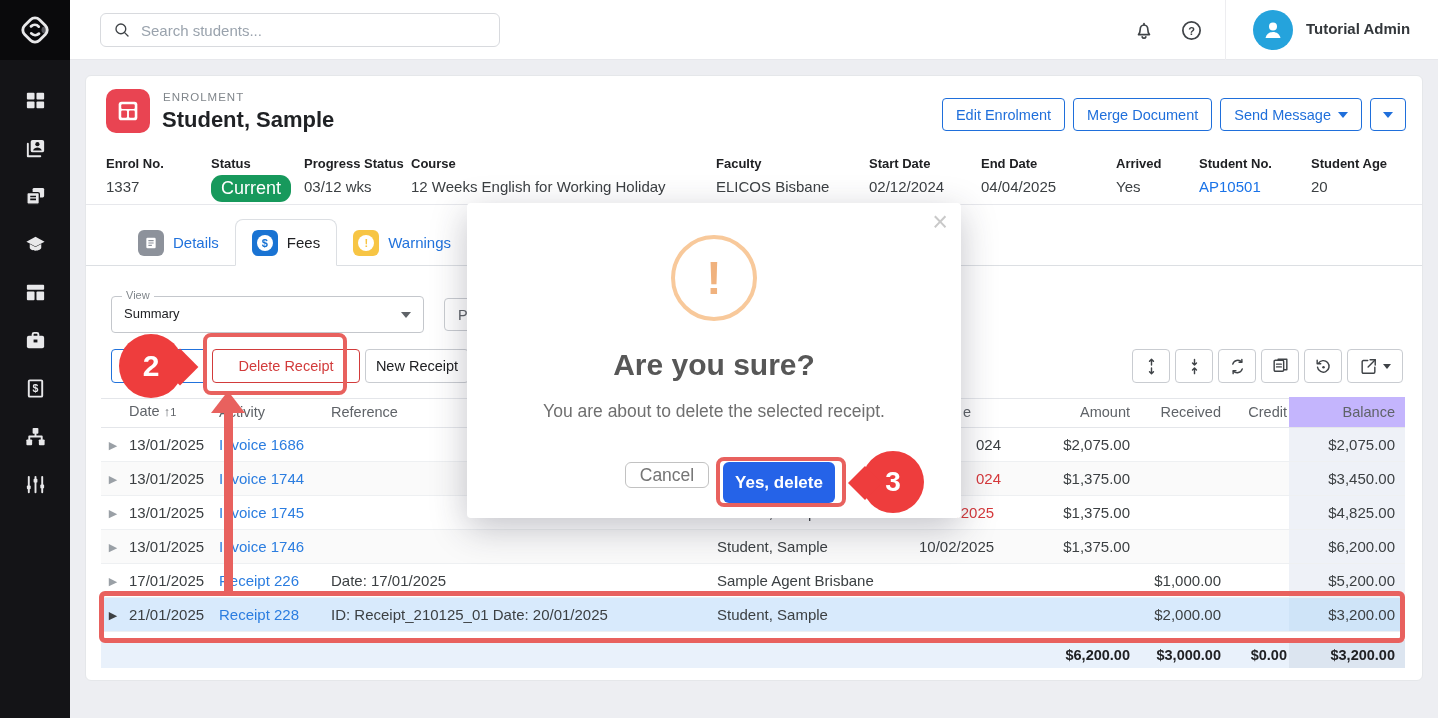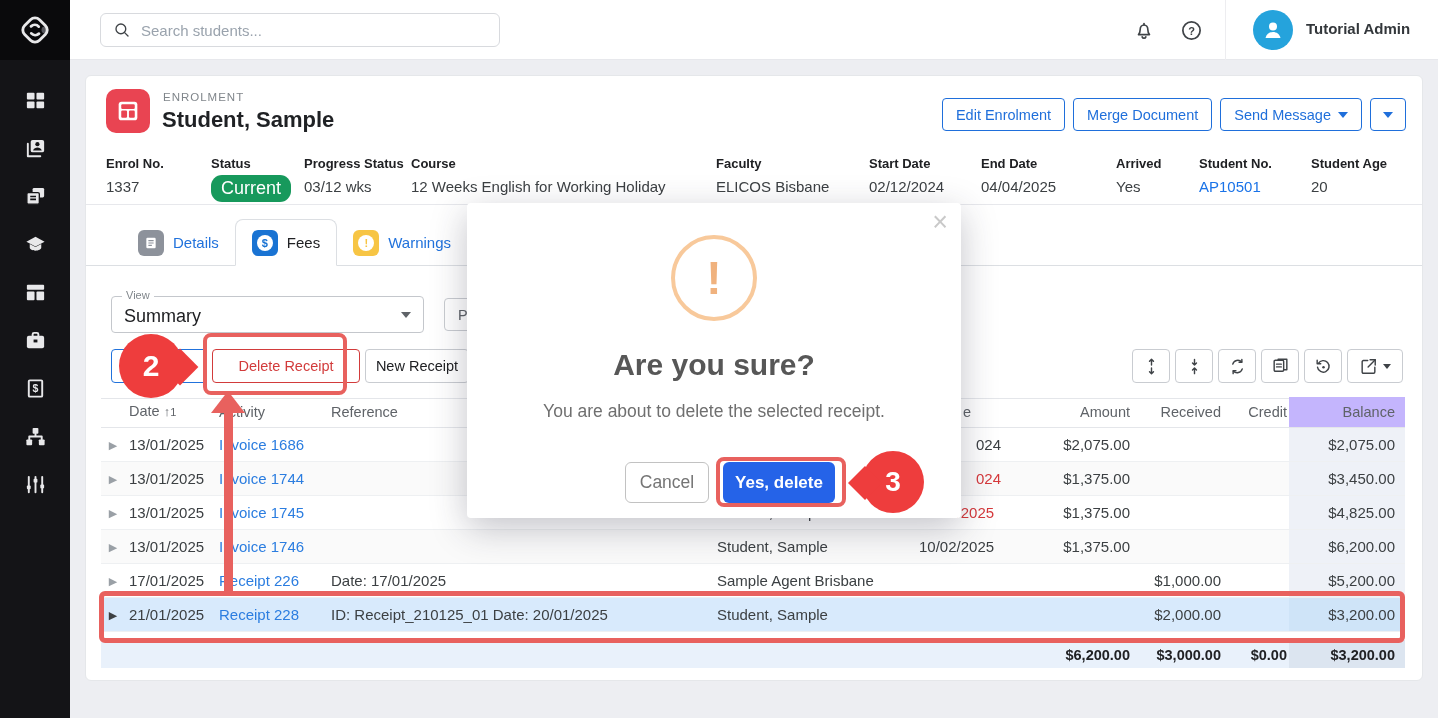--- a/index.html
+++ b/index.html
@@ -49,21 +49,21 @@
   .tab.active { background:#fff; border:1px solid #dcdfe3; border-bottom:1px solid #fff; border-radius:8px 8px 0 0; color:#202124; }
   .t-icon { width:26px; height:26px; border-radius:6px; display:flex; align-items:center; justify-content:center; color:#fff; font-weight:bold; }
   .ti-details { background:#8d929b; }
   .ti-fees { background:#1973d3; }
   .ti-warn { background:#f7c544; }
   .ti-cal { background:#85bedb; }
   .t-circle { width:16px; height:16px; border-radius:50%; background:#fff; display:flex; align-items:center; justify-content:center; font-size:11px; font-weight:bold; }
   
   .view-select { position:absolute; left:25px; top:220px; width:313px; height:37px; border:1px solid #c4c7cc; border-radius:4px; cursor:pointer; }
   .view-label { position:absolute; left:10px; top:-8px; background:#fff; padding:0 4px; font-size:11px; color:#80868b; }
-  .view-value { position:absolute; left:12px; top:9px; font-size:18px; color:#202124; }
+  .view-value { position:absolute; left:12px; top:9px; font-size:13px; color:#202124; }
   .view-caret { position:absolute; right:12px; top:15px; width:0; height:0; border-left:5px solid transparent; border-right:5px solid transparent; border-top:6px solid #5f6368; }
   .pin-btn { position:absolute; left:358px; top:222px; width:92px; height:33px; border:1px solid #c9ccd1; border-radius:4px; background:#fff; font-size:14.5px; color:#5f6368; text-align:left; padding-left:13px; cursor:pointer; }
   
   .btn-group { position:absolute; left:25px; top:273px; display:flex; gap:5px; }
   .grp-btn { height:34px; border-radius:4px; background:#fff; font-size:14.5px; display:flex; align-items:center; justify-content:center; cursor:pointer; }
   .btn-hidden { width:96px; border:1px solid #2172dc; }
   .btn-delete { width:148px; border:1px solid #d23b3b; color:#d23b3b; }
   .btn-new { width:104px; border:1px solid #c9ccd1; color:#202124; }
   
   .toolbar { position:absolute; right:19px; top:273px; display:flex; gap:5px; }
@@ -95,21 +95,21 @@
   .sort-arrow { font-size:13px; color:#5f6368; margin-left:4px; }
   .sort-num { font-size:11px; color:#5f6368; }
   .totals { display:flex; height:28px; line-height:28px; margin-top:8px; background:#e9f1fb; border-top:1px solid #dfe6ee; font-weight:bold; color:#202124; font-size:14.5px; }
   .totals .c-bal { background:#dce5f0; }
   
   .modal { position:absolute; left:467px; top:203px; width:494px; height:315px; background:#fff; border-radius:4px; box-shadow:0 10px 36px rgba(40,40,60,.28); z-index:50; }
   .m-close { position:absolute; top:6px; right:13px; font-size:27px; color:#c9c9c9; cursor:pointer; line-height:1; }
   .m-icon { width:86px; height:86px; border-radius:50%; border:4px solid #f8c99b; color:#f0b27e; font-size:46px; font-weight:bold; display:flex; align-items:center; justify-content:center; margin:32px auto 0; }
   .m-title { text-align:center; font-size:30px; font-weight:bold; color:#575757; margin-top:27px; }
   .m-body { text-align:center; font-size:17.5px; color:#6f6f6f; margin-top:19px; }
-  .m-cancel { position:absolute; left:158px; top:259px; width:84px; height:41px; background:#fff; border:1px solid #c2c2c2; border-radius:6px; color:#757575; font-size:17.5px; cursor:pointer; }
+  .m-cancel { position:absolute; left:158px; top:259px; width:84px; height:26px; background:#fff; border:1px solid #c2c2c2; border-radius:6px; color:#757575; font-size:17.5px; cursor:pointer; }
   .m-confirm { position:absolute; left:256px; top:259px; width:112px; height:41px; background:#2563e8; border:none; border-radius:6px; color:#fff; font-size:17px; font-weight:bold; cursor:pointer; }
   
   .ann-box { position:absolute; border:4px solid #e8615e; border-radius:8px; z-index:40; pointer-events:none; }
   .ann-box-delete { left:203px; top:333px; width:144px; height:62px; }
   .ann-box-row { left:99px; top:591px; width:1306px; height:52px; border-width:5px; border-radius:6px; }
   .ann-box-confirm { left:716px; top:457px; width:130px; height:50px; z-index:55; }
   .balloon { position:absolute; background:#ee3d3d; border-radius:50%; color:#fff; font-weight:bold; display:flex; align-items:center; justify-content:center; z-index:56; pointer-events:none; }
   .balloon .tail { position:absolute; background:#ee3d3d; transform:rotate(45deg); z-index:-1; }
   .balloon-2 { left:119px; top:334px; width:64px; height:64px; font-size:30px; z-index:41; }
   .balloon-2 .tail { right:-10px; top:20px; width:26px; height:26px; }

